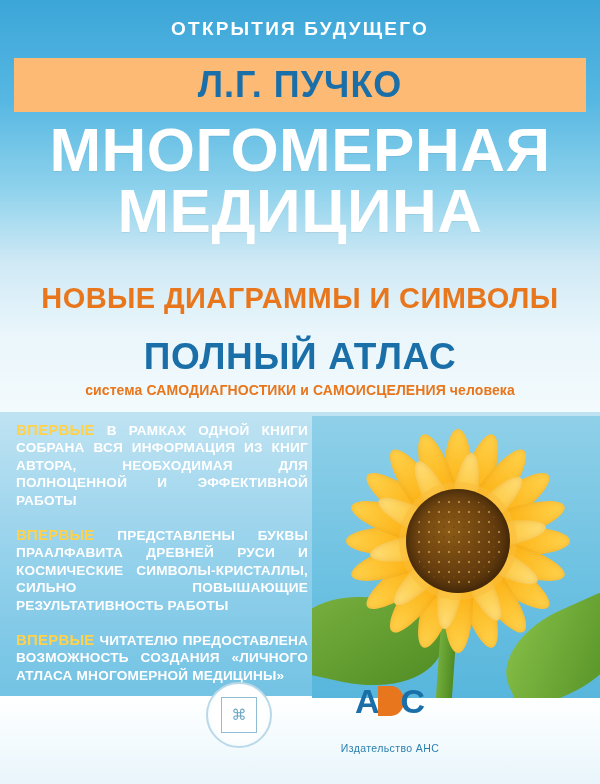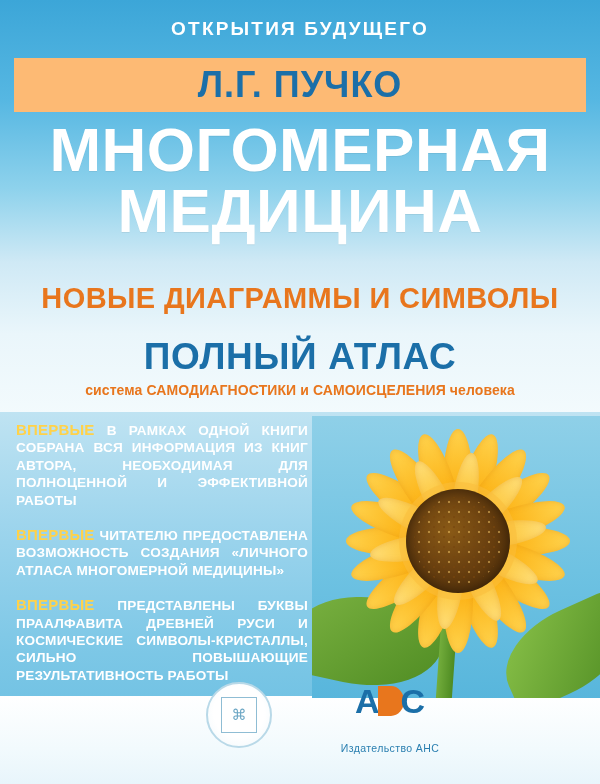--- a/index.html
+++ b/index.html
@@ -253,25 +253,25 @@
   <div class="sub2">ПОЛНЫЙ АТЛАС</div>
   <div class="sub3">система САМОДИАГНОСТИКИ и САМОИСЦЕЛЕНИЯ человека</div>
 
   <div class="bullets">
     <div class="bullet">
       <span class="lead">ВПЕРВЫЕ</span>
       <span>В РАМКАХ ОДНОЙ КНИГИ СОБРАНА ВСЯ ИНФОРМАЦИЯ ИЗ КНИГ АВТОРА, НЕОБХОДИМАЯ ДЛЯ ПОЛНОЦЕННОЙ И ЭФФЕКТИВНОЙ РАБОТЫ</span>
     </div>
     <div class="bullet">
       <span class="lead">ВПЕРВЫЕ</span>
-      <span>ЧИТАТЕЛЮ ПРЕДОСТАВЛЕНА ВОЗМОЖНОСТЬ СОЗДАНИЯ «ЛИЧНОГО АТЛАСА МНОГОМЕРНОЙ МЕДИЦИНЫ»</span>
+      <span>ПРЕДСТАВЛЕНЫ БУКВЫ ПРААЛФАВИТА ДРЕВНЕЙ РУСИ И КОСМИЧЕСКИЕ СИМВОЛЫ-КРИСТАЛЛЫ, СИЛЬНО ПОВЫШАЮЩИЕ РЕЗУЛЬТАТИВНОСТЬ РАБОТЫ</span>
     </div>
     <div class="bullet">
       <span class="lead">ВПЕРВЫЕ</span>
-      <span>ПРЕДСТАВЛЕНЫ БУКВЫ ПРААЛФАВИТА ДРЕВНЕЙ РУСИ И КОСМИЧЕСКИЕ СИМВОЛЫ-КРИСТАЛЛЫ, СИЛЬНО ПОВЫШАЮЩИЕ РЕЗУЛЬТАТИВНОСТЬ РАБОТЫ</span>
+      <span>ЧИТАТЕЛЮ ПРЕДОСТАВЛЕНА ВОЗМОЖНОСТЬ СОЗДАНИЯ «ЛИЧНОГО АТЛАСА МНОГОМЕРНОЙ МЕДИЦИНЫ»</span>
     </div>
   </div>
 
   <div class="photo">
     <div class="leaf a"></div>
     <div class="leaf b"></div>
     <div class="stem"></div>
     <div class="flower">
       <div class="petal" style="transform:rotate(0deg) translateY(-58px)"></div>
       <div class="petal" style="transform:rotate(18deg) translateY(-58px)"></div>

